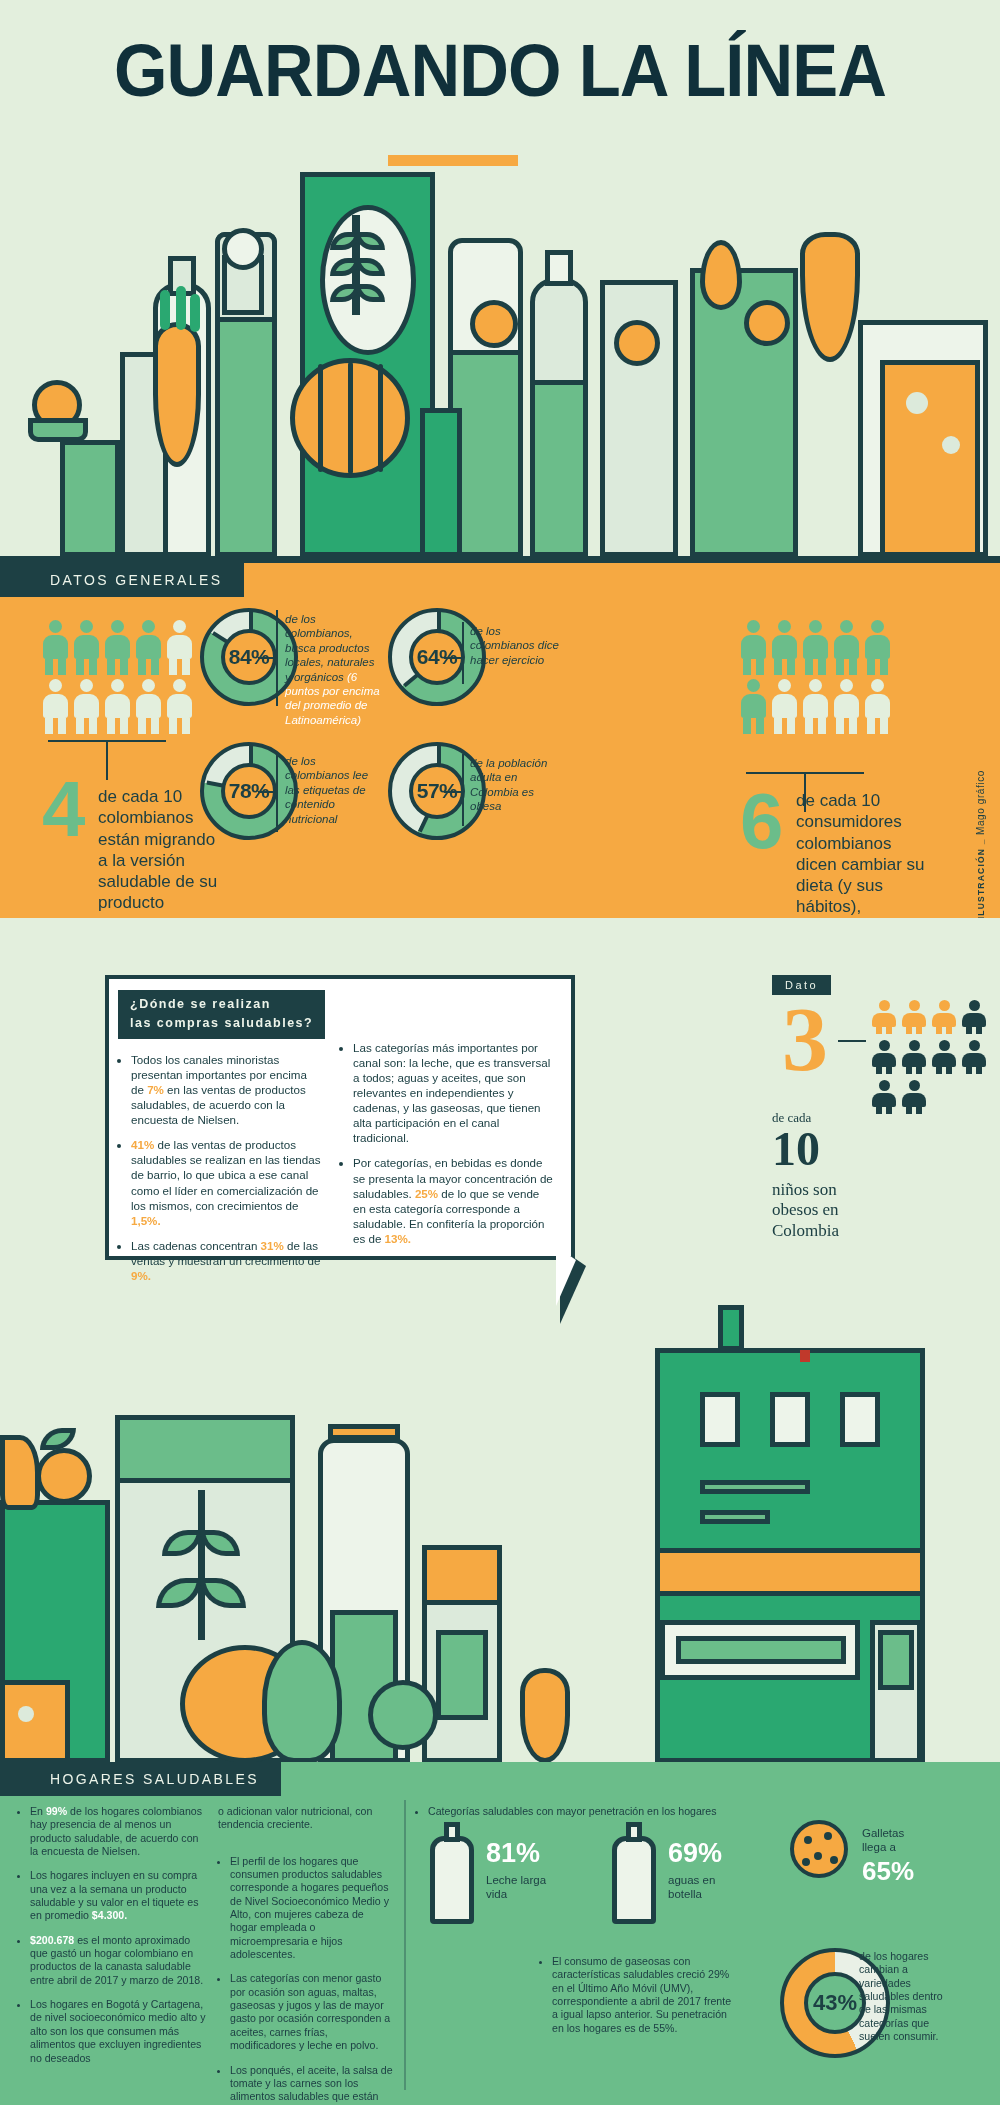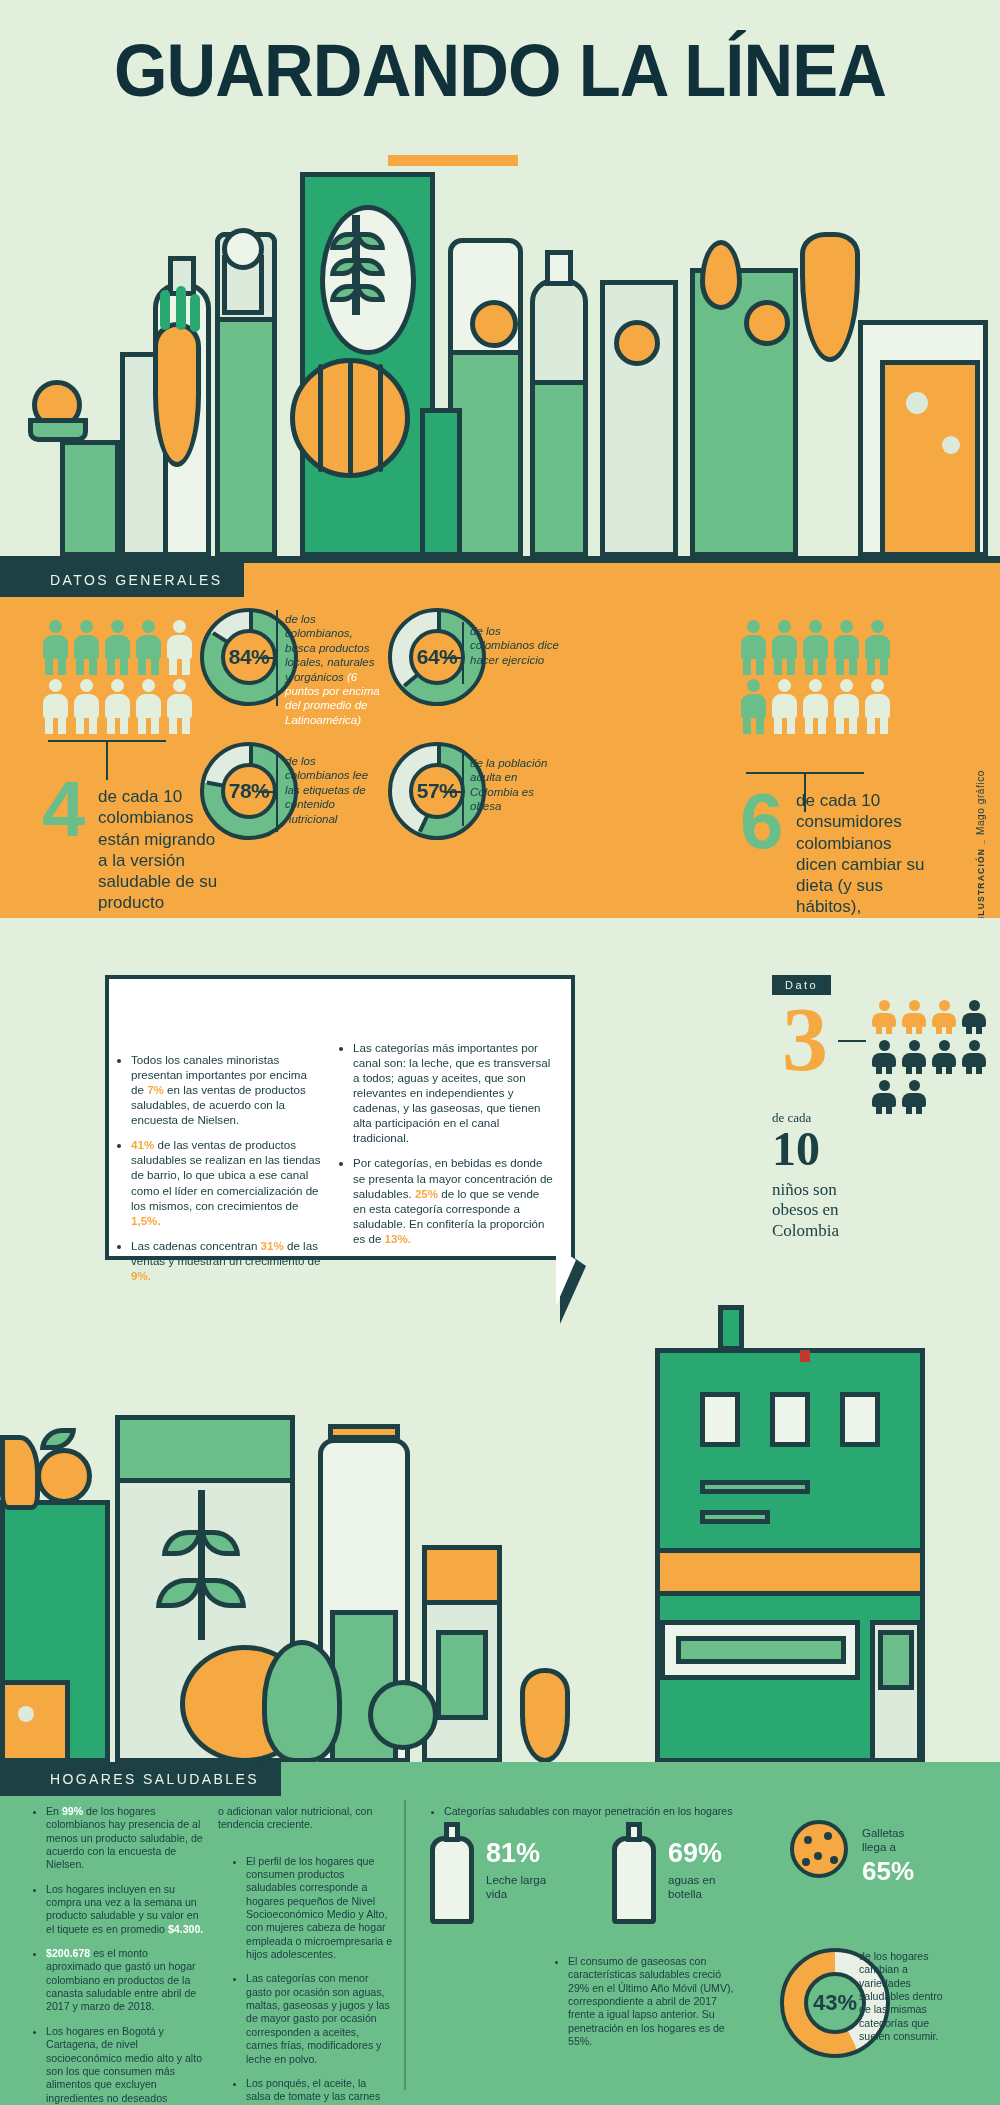--- a/index.html
+++ b/index.html
@@ -101,21 +101,21 @@
       font-family:"Liberation Serif",serif;line-height:1.2;width:150px;}
   #dato-connect{position:absolute;left:838px;top:1040px;width:28px;height:2px;background:#1d4044;}
 
   
   #city-band{top:1398px;height:370px;background:#e3efdd;}
   #green-floor{position:absolute;left:0;top:1762px;width:1000px;height:343px;background:#6bbd8a;}
   #hog-tag{left:0;top:1762px;}
 
   .hcol{position:absolute;font-size:10.6px;line-height:1.26;color:#1d4044;}
   .hcol ul{margin:0;padding-left:12px;list-style:disc;}
-  .hcol li{margin:0 0 11px 16px;}
+  .hcol li{margin:0 0 11px 0;}
   .hl-w{color:#ffffff;font-weight:bold;}
   .pct-big{position:absolute;font-size:27px;font-weight:bold;color:#ffffff;}
   .pct-lab{position:absolute;font-size:11.5px;color:#1d4044;line-height:1.2;}
 
   #cookie{position:absolute;left:790px;top:1820px;width:58px;height:58px;border-radius:50%;
       background:#f6a942;box-sizing:border-box;border:4px solid #1d4044;}
   .chip{position:absolute;width:8px;height:8px;border-radius:50%;background:#1d4044;}
   #cookie-lab{position:absolute;left:862px;top:1826px;font-size:11.5px;color:#1d4044;line-height:1.25;}
   #cookie-pct{position:absolute;left:862px;top:1856px;font-size:26px;font-weight:bold;color:#ffffff;}
 
@@ -374,20 +374,24 @@
   <div id="credit">
     <b>ILUSTRACIÓN _</b>
     <span>Mago gráfico</span>
   </div>
 
   <div class="band" id="mid-band"></div>
 
   <div id="bubble-tail"></div>
   <div id="bubble"></div>
   <div id="bubble-tail-in"></div>
+  <div id="bubble-head">
+    <div>¿Dónde se realizan</div>
+    <div>las compras saludables?</div>
+  </div>
   <div class="bub-col" id="bub-left" style="left:118px;top:1052px;width:205px;">
       <ul>
         <li><span>Todos los canales minoristas presentan importantes por encima de </span><span class="hl">7%</span><span> en las ventas de productos saludables, de acuerdo con la encuesta de Nielsen.</span></li>
         <li><span class="hl">41%</span><span> de las ventas de productos saludables se realizan en las tiendas de barrio, lo que ubica a ese canal como el líder en comercialización de los mismos, con crecimientos de </span><span class="hl">1,5%.</span></li>
         <li><span>Las cadenas concentran </span><span class="hl">31%</span><span> de las ventas y muestran un crecimiento de </span><span class="hl">9%.</span></li>
       </ul>
     </div>
   <div class="bub-col" id="bub-right" style="left:340px;top:1040px;width:215px;">
       <ul>
         <li><span>Las categorías más importantes por canal son: la leche, que es transversal a todos; aguas y aceites, que son relevantes en independientes y cadenas, y las gaseosas, que tienen alta participación en el canal tradicional.</span></li>

